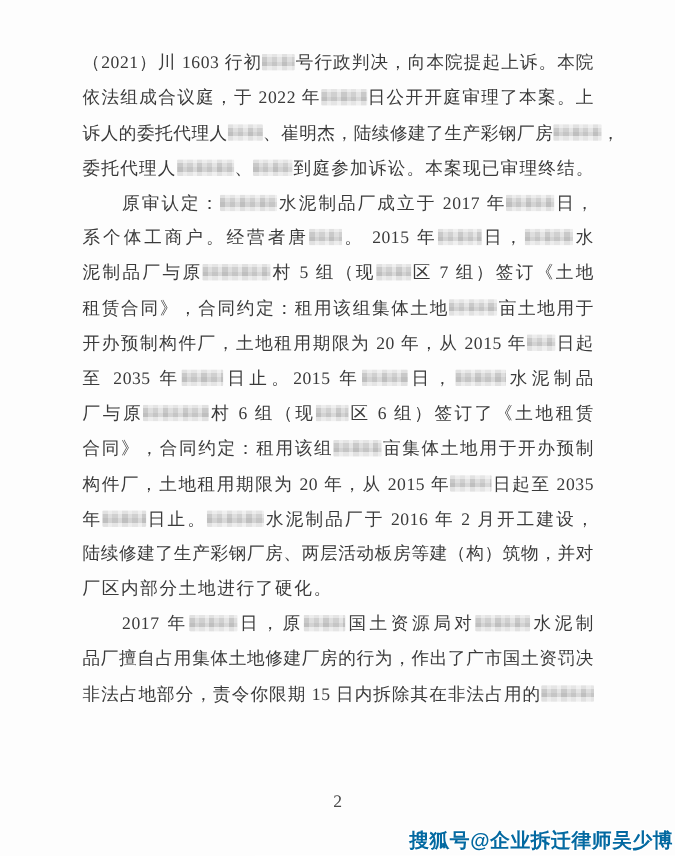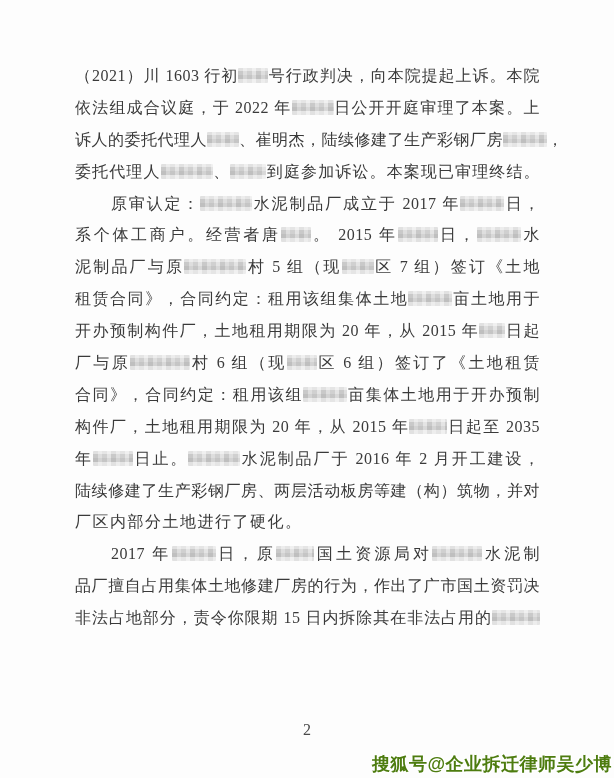--- a/index.html
+++ b/index.html
@@ -11,21 +11,21 @@
     position: relative;
     width: 614px;
     height: 778px;
     background: #fdfdfd;
     overflow: hidden;
     font-family: "Liberation Serif", "DejaVu Serif", serif;
     color: #3a3a3a;
   }
   .doc-body {
     position: absolute;
-    top: 60px;
+    top: 42px;
     left: 75px;
     width: 465px;
   }
   .line {
     height: 31.9px;
     line-height: 31.9px;
     font-size: 16px;
     text-align: justify;
     text-align-last: justify;
     text-justify: inter-character;
@@ -61,21 +61,21 @@
     color: #4a4a4a;
   }
   .watermark {
     position: absolute;
     right: 2px;
     bottom: 2px;
     font-family: "Liberation Sans", "DejaVu Sans", sans-serif;
     font-size: 18px;
     font-weight: bold;
     letter-spacing: 0.5px;
-    color: #4d7c0f;
+    color: #0369a1;
     text-shadow:
       -1px -1px 0 #ffffff,
        1px -1px 0 #ffffff,
       -1px  1px 0 #ffffff,
        1px  1px 0 #ffffff,
        0 0 2px #ffffff;
   }
 </style>
 </head>
 <body>
@@ -84,20 +84,21 @@
   <div class="doc-body">
       <div class="line"><span class="seg">（2021）川 1603 行初</span><span class="redact" style="width: 30px;"></span><span class="seg">号行政判决，向本院提起上诉。本院</span></div>
       <div class="line"><span class="seg">依法组成合议庭，于 2022 年</span><span class="redact" style="width: 42px;"></span><span class="seg">日公开开庭审理了本案。上</span></div>
       <div class="line"><span class="seg">诉人的委托代理人</span><span class="redact" style="width: 32px;"></span><span class="seg">、崔明杰，陆续修建了生产彩钢厂房</span><span class="redact" style="width: 44px;"></span><span class="seg">，</span></div>
       <div class="line"><span class="seg">委托代理人</span><span class="redact" style="width: 52px;"></span><span class="seg">、</span><span class="redact" style="width: 36px;"></span><span class="seg">到庭参加诉讼。本案现已审理终结。</span></div>
       <div class="line indent"><span class="seg">原审认定：</span><span class="redact" style="width: 52px;"></span><span class="seg">水泥制品厂成立于 2017 年</span><span class="redact" style="width: 44px;"></span><span class="seg">日，</span></div>
       <div class="line"><span class="seg">系个体工商户。经营者唐</span><span class="redact" style="width: 30px;"></span><span class="seg">。 2015 年</span><span class="redact" style="width: 40px;"></span><span class="seg">日，</span><span class="redact" style="width: 44px;"></span><span class="seg">水</span></div>
       <div class="line"><span class="seg">泥制品厂与原</span><span class="redact" style="width: 62px;"></span><span class="seg">村 5 组（现</span><span class="redact" style="width: 32px;"></span><span class="seg">区 7 组）签订《土地</span></div>
       <div class="line"><span class="seg">租赁合同》，合同约定：租用该组集体土地</span><span class="redact" style="width: 44px;"></span><span class="seg">亩土地用于</span></div>
       <div class="line"><span class="seg">开办预制构件厂，土地租用期限为 20 年，从 2015 年</span><span class="redact" style="width: 26px;"></span><span class="seg">日起</span></div>
+      <div class="line"><span class="seg">至 2035 年</span><span class="redact" style="width: 38px;"></span><span class="seg">日止。2015 年</span><span class="redact" style="width: 42px;"></span><span class="seg">日，</span><span class="redact" style="width: 46px;"></span><span class="seg">水泥制品</span></div>
       <div class="line"><span class="seg">厂与原</span><span class="redact" style="width: 60px;"></span><span class="seg">村 6 组（现</span><span class="redact" style="width: 30px;"></span><span class="seg">区 6 组）签订了《土地租赁</span></div>
       <div class="line"><span class="seg">合同》，合同约定：租用该组</span><span class="redact" style="width: 44px;"></span><span class="seg">亩集体土地用于开办预制</span></div>
       <div class="line"><span class="seg">构件厂，土地租用期限为 20 年，从 2015 年</span><span class="redact" style="width: 38px;"></span><span class="seg">日起至 2035</span></div>
       <div class="line"><span class="seg">年</span><span class="redact" style="width: 40px;"></span><span class="seg">日止。</span><span class="redact" style="width: 52px;"></span><span class="seg">水泥制品厂于 2016 年 2 月开工建设，</span></div>
       <div class="line"><span class="seg">陆续修建了生产彩钢厂房、两层活动板房等建（构）筑物，并对</span></div>
       <div class="line left"><span class="seg">厂区内部分土地进行了硬化。</span></div>
       <div class="line indent"><span class="seg">2017 年</span><span class="redact" style="width: 44px;"></span><span class="seg">日，原</span><span class="redact" style="width: 38px;"></span><span class="seg">国土资源局对</span><span class="redact" style="width: 50px;"></span><span class="seg">水泥制</span></div>
       <div class="line"><span class="seg">品厂擅自占用集体土地修建厂房的行为，作出了广市国土资罚决</span></div>
       <div class="line"><span class="seg">非法占地部分，责令你限期 15 日内拆除其在非法占用的</span><span class="redact" style="width: 48px;"></span></div>
     </div>

